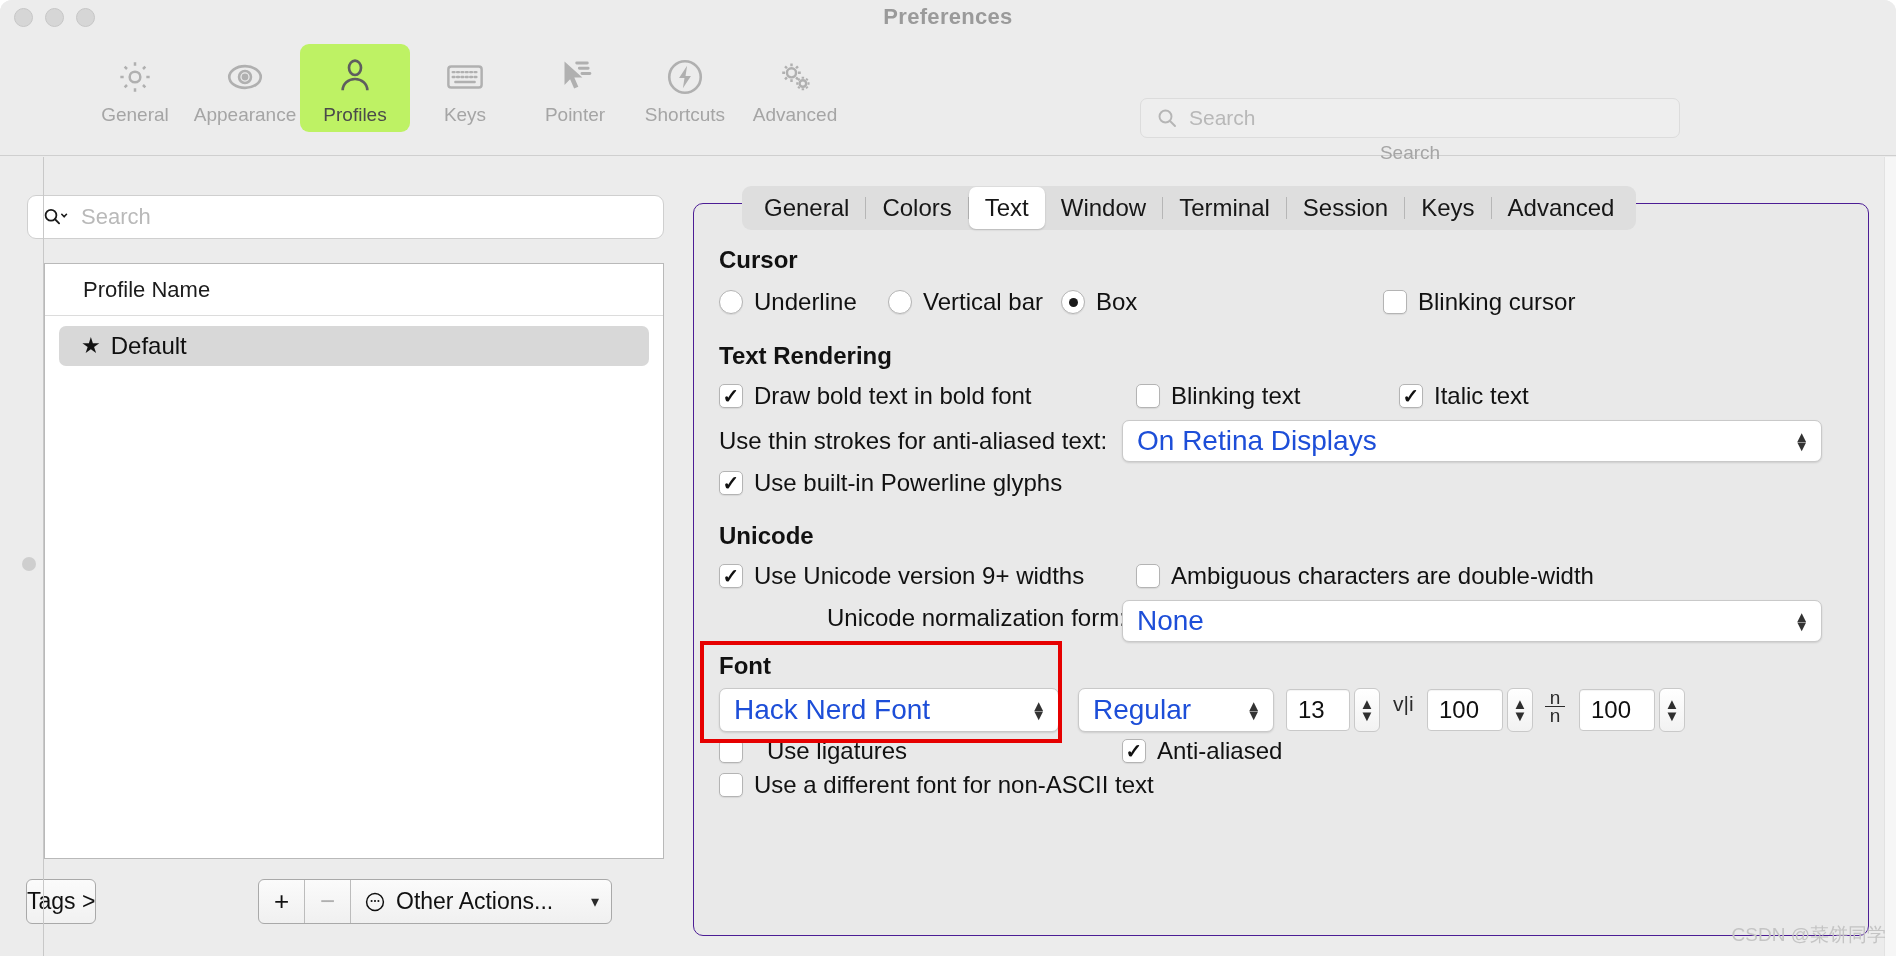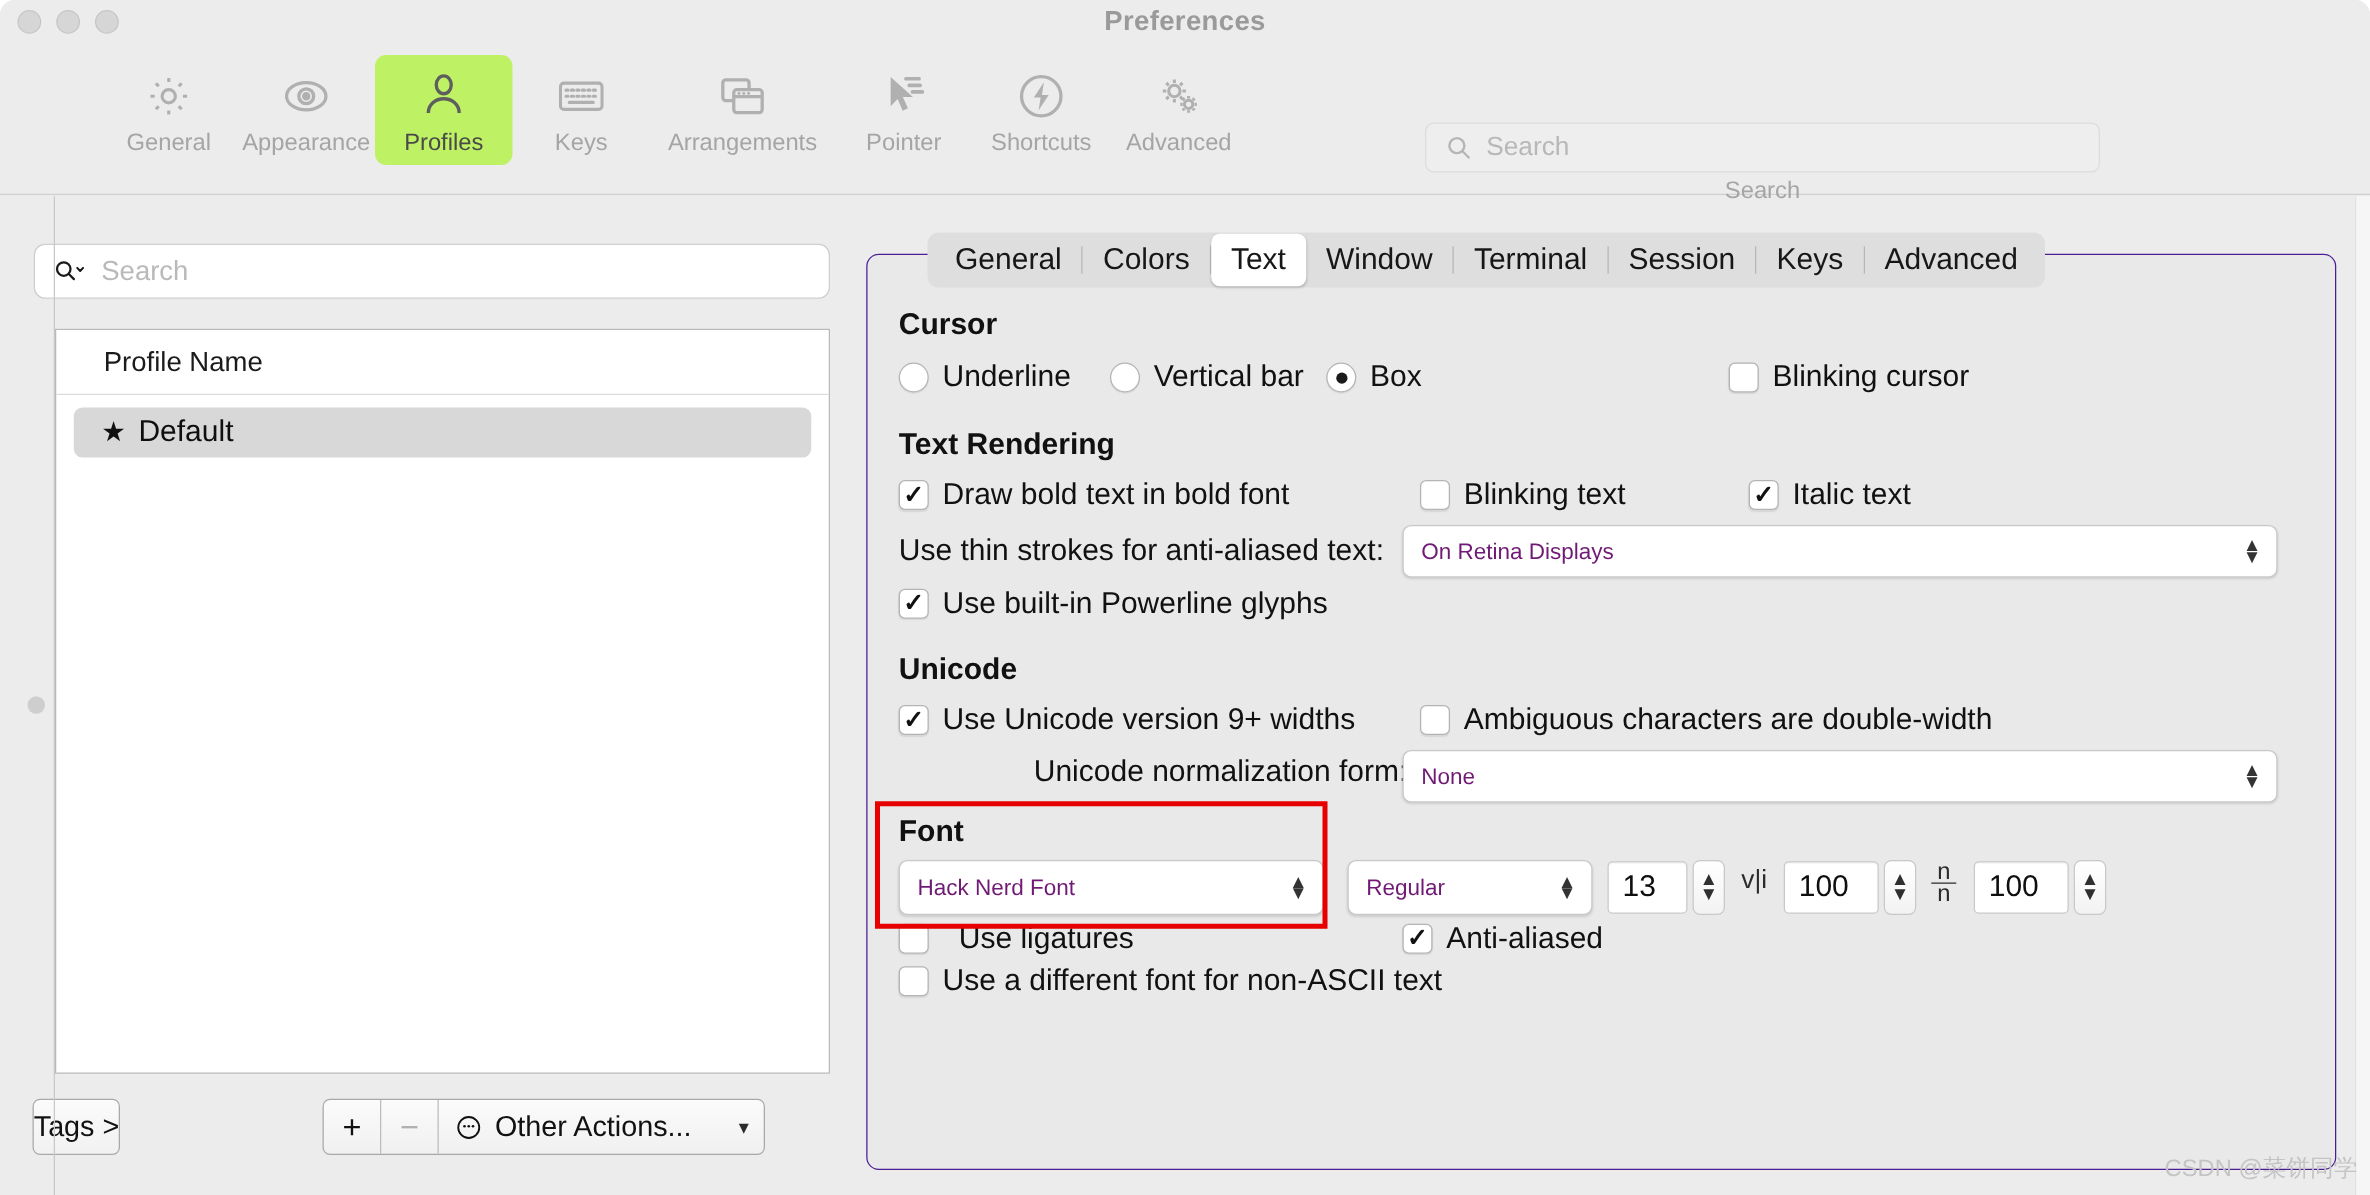--- a/index.html
+++ b/index.html
@@ -222,21 +222,21 @@
   
   .popup {
     position: absolute;
     background: #fff;
     border: 1px solid #c9c9c9;
     border-radius: 7px;
     height: 42px;
     display: flex; align-items: center;
     box-shadow: 0 1px 2px rgba(0,0,0,.12);
   }
-  .popup .pval { margin-left: 14px; font-size: 18px; color: #701a75; }
+  .popup .pval { margin-left: 14px; font-size: 28px; color: #1d4ed8; }
   .popup .updown {
     position: absolute; right: 12px;
     display: flex; flex-direction: column; align-items: center;
     line-height: 9px; font-size: 15px; color: #333;
   }
 
   
   .numfield {
     position: absolute; height: 42px;
     background: #fff; border: 1px solid #c9c9c9; border-radius: 4px;
@@ -327,33 +327,20 @@
       <div class="tb-item">
         <div class="tb-icon">
           <svg width="42" height="42" viewBox="0 0 24 24" fill="none" stroke="currentColor" stroke-width="1.4">
             <rect x="2.5" y="6" width="19" height="12" rx="1.6"></rect>
             <path d="M5 9.2h1M7.5 9.2h1M10 9.2h1M12.5 9.2h1M15 9.2h1M17.5 9.2h1M5 12h1M7.5 12h1M10 12h1M12.5 12h1M15 12h1M17.5 12h1M6.5 14.8h11" stroke-linecap="round"></path>
           </svg>
         </div>
         <div class="tb-label">Keys</div>
       </div>
 
-      <div class="tb-item wide">
-        <div class="tb-icon">
-          <svg width="42" height="42" viewBox="0 0 24 24" fill="none" stroke="currentColor" stroke-width="1.5">
-            <rect x="3" y="4.5" width="12" height="9.5" rx="1.4"></rect>
-            <rect x="8" y="9" width="13" height="10.5" rx="1.4" fill="#ececec"></rect>
-            <path d="M8 12.2h13"></path>
-            <circle cx="10.4" cy="10.6" r=".7" fill="currentColor" stroke="none"></circle>
-            <circle cx="12.6" cy="10.6" r=".7" fill="currentColor" stroke="none"></circle>
-            <circle cx="14.8" cy="10.6" r=".7" fill="currentColor" stroke="none"></circle>
-          </svg>
-        </div>
-        <div class="tb-label">Arrangements</div>
-      </div>
 
       <div class="tb-item">
         <div class="tb-icon">
           <svg width="42" height="42" viewBox="0 0 24 24" fill="none" stroke="currentColor" stroke-width="1.5">
             <path d="M6 3.2v13.4l3.2-3.3 2.3 5.3 2.4-1.1-2.3-5.2h4.6z" fill="currentColor" stroke="none"></path>
             <path d="M13 4h6M14.5 7h5M16 10h4.5" stroke-linecap="round" stroke-width="1.7"></path>
           </svg>
         </div>
         <div class="tb-label">Pointer</div>
       </div>

